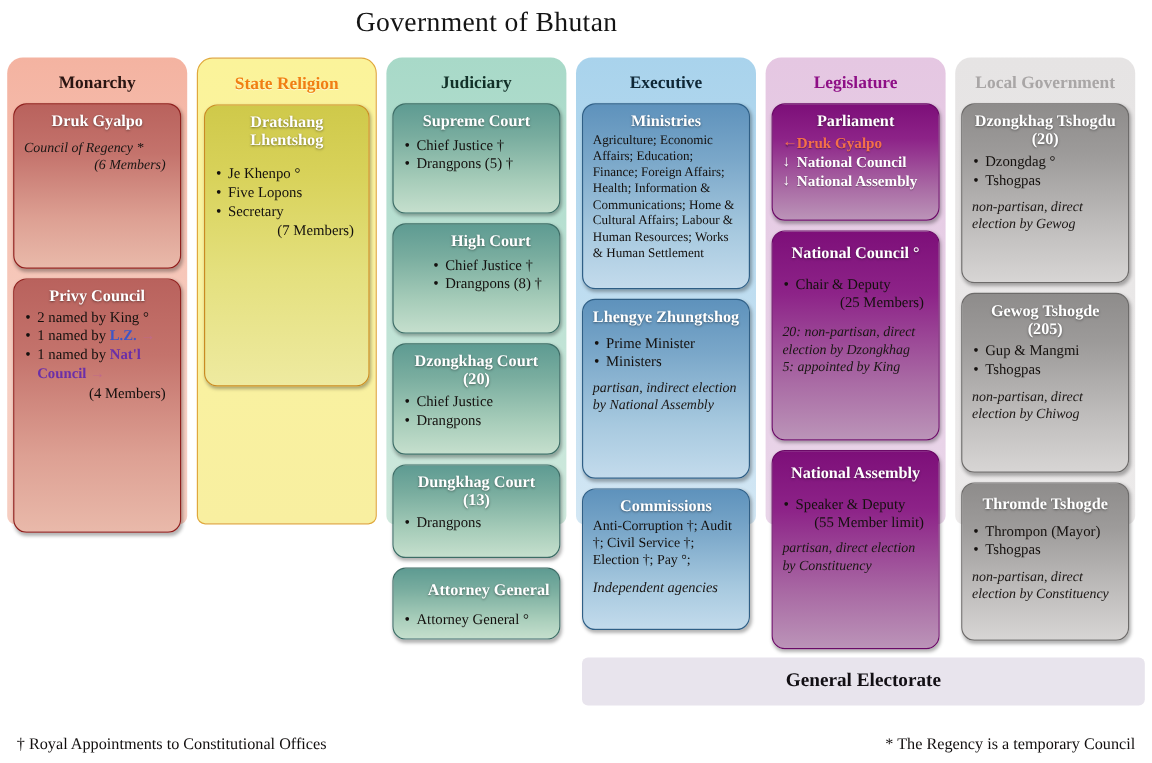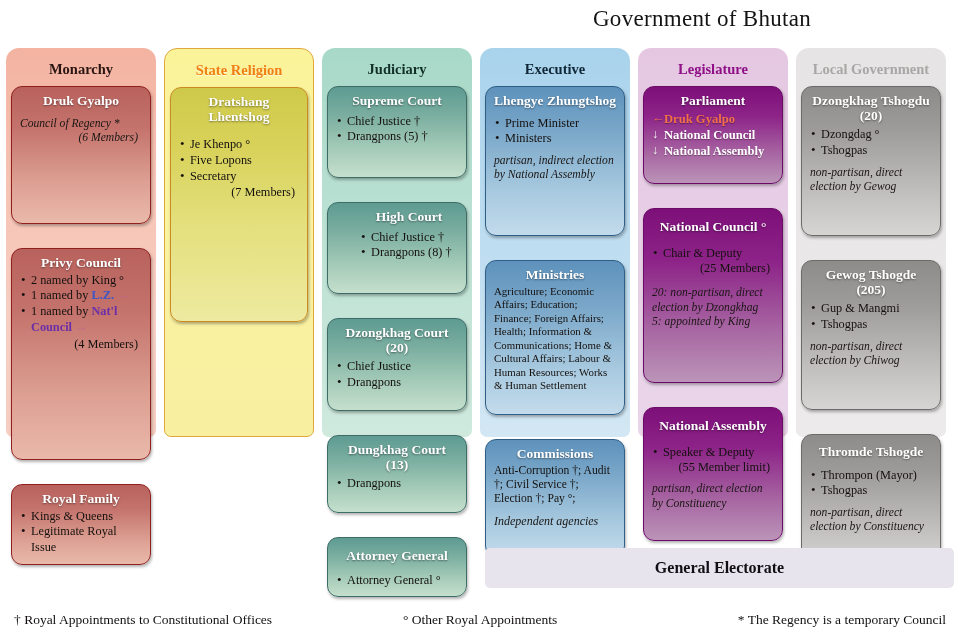--- a/index.html
+++ b/index.html
@@ -12,21 +12,21 @@
   #page {
     position: relative;
     width: 960px; height: 636px;
     background: #ffffff;
   }
 
   
   .page-title {
     position: absolute;
     top: 6px; left: 0; width: 811px;
-    text-align: right;
+    text-align: center;
     font-size: 23px;
     letter-spacing: .3px;
     color: #141414;
   }
 
   
   .columns {
     position: absolute;
     top: 48px; left: 6px;
     width: 948px; height: 389px;
@@ -45,21 +45,21 @@
   .col-header {
     text-align: center;
     font-size: 14.5px;
     font-weight: bold;
     padding: 8px 0 9px 0;
     line-height: 1;
   }
   .col-body {
     display: flex;
     flex-direction: column;
-    gap: 24px;
+    gap: 8px;
     flex: 1;
   }
 
   
   .col-monarchy   { background: linear-gradient(180deg,#f4b3a1 0%,#f6c3b4 35%,#f7cfc3 70%,#f6cdc0 100%); }
   .col-religion   { background: linear-gradient(180deg,#fbf39a 0%,#faf3a0 40%,#f8efa0 100%); border:1px solid #e0a83c; }
   .col-judiciary  { background: linear-gradient(180deg,#a8d9c8 0%,#b9e0d2 40%,#cfe9dd 100%); }
   .col-executive  { background: linear-gradient(180deg,#a9d3ec 0%,#bcdcf0 45%,#d3e7f4 100%); }
   .col-legislature{ background: linear-gradient(180deg,#e5c7e2 0%,#e7cfe6 45%,#e9d5e9 100%); }
   .col-local      { background: linear-gradient(180deg,#e6e4e4 0%,#e9e7e7 45%,#eceaea 100%); }
@@ -200,27 +200,20 @@
         <div class="card c-red" style="flex:0 0 212px;">
           <div class="card-title">Privy Council</div>
           <ul>
             <li>2 named by King °</li>
             <li>1 named by <span class="lz">L.Z.</span> <span class="arr">→</span></li>
             <li>1 named by <span class="natl">Nat'l Council</span> <span class="arr">→</span></li>
           </ul>
           <div class="note-right" style="margin-top:2px;">(4 Members)</div>
         </div>
 
-        <div class="card c-red" style="flex:1 1 auto;">
-          <div class="card-title">Royal Family</div>
-          <ul>
-            <li>Kings &amp; Queens</li>
-            <li>Legitimate Royal Issue</li>
-          </ul>
-        </div>
 
       </div>
     </div>
 
     <div class="column col-religion">
       <div class="col-header hdr-religion">State Religion</div>
       <div class="col-body">
 
         <div class="card c-yellow" style="flex:0 0 235px;">
           <div class="card-title two-line" style="padding:0 14px;">Dratshang Lhentshog</div>
@@ -265,45 +258,45 @@
         </div>
 
         <div class="card c-green" style="flex:0 0 78px;">
           <div class="card-title two-line" style="padding:0 6px;">Dungkhag Court (13)</div>
           <ul>
             <li>Drangpons</li>
           </ul>
         </div>
 
         <div class="card c-green" style="flex:1 1 auto;">
-          <div class="card-title" style="margin-top:4px;">Attorney General</div>
+          <div class="card-title" style="margin-top:4px;text-align:right;">Attorney General</div>
           <ul style="margin-top:10px;">
             <li>Attorney General °</li>
           </ul>
         </div>
 
       </div>
     </div>
 
     <div class="column col-executive">
       <div class="col-header hdr-executive">Executive</div>
       <div class="col-body" style="flex:0 0 455px;">
+
+        <div class="card c-blue" style="flex:0 0 155px;">
+          <div class="card-title">Ministries</div>
+          <div class="plain-list">Agriculture; Economic Affairs; Education; Finance; Foreign Affairs; Health; Information &amp; Communications; Home &amp; Cultural Affairs; Labour &amp; Human Resources; Works &amp; Human Settlement</div>
+        </div>
 
         <div class="card c-blue" style="flex:0 0 150px;">
           <div class="card-title">Lhengye Zhungtshog</div>
           <ul style="margin-top:8px;">
             <li>Prime Minister</li>
             <li>Ministers</li>
           </ul>
           <div class="italic-note">partisan, indirect election by National Assembly</div>
-        </div>
-
-        <div class="card c-blue" style="flex:0 0 155px;">
-          <div class="card-title">Ministries</div>
-          <div class="plain-list">Agriculture; Economic Affairs; Education; Finance; Foreign Affairs; Health; Information &amp; Communications; Home &amp; Cultural Affairs; Labour &amp; Human Resources; Works &amp; Human Settlement</div>
         </div>
 
         <div class="card c-blue" style="flex:0 0 118px;">
           <div class="card-title">Commissions</div>
           <div class="plain-list" style="font-size:11.6px;">Anti-Corruption †;  Audit †;  Civil Service †;  Election †; Pay °;</div>
           <div class="italic-note" style="font-size:12px;">Independent agencies</div>
         </div>
 
       </div>
     </div>
@@ -385,17 +378,16 @@
     </div>
 
   </div>
 
   <div class="electorate">
     <span>General Electorate</span>
   </div>
 
   <div class="footer">
     <div class="f1">† Royal Appointments to Constitutional Offices</div>
-    <div class="f2">° Other Royal Appointments</div>
     <div class="f3">* The Regency is a temporary Council</div>
   </div>
 
 </div>
 
 </body></html>

